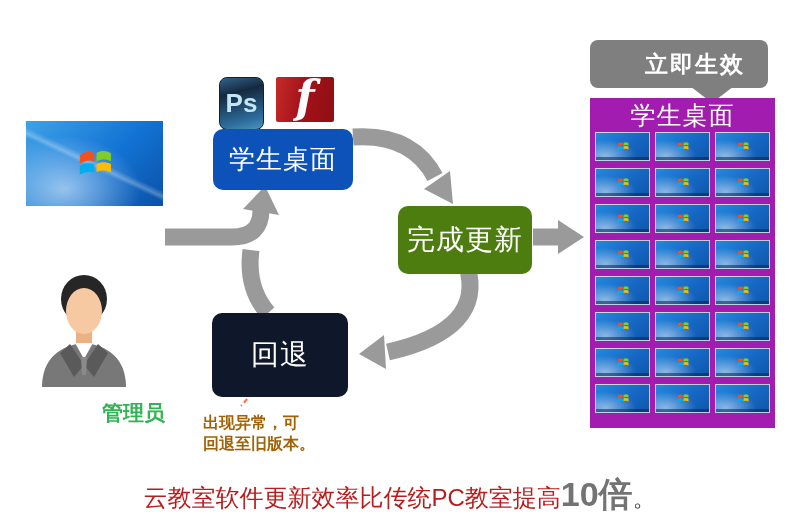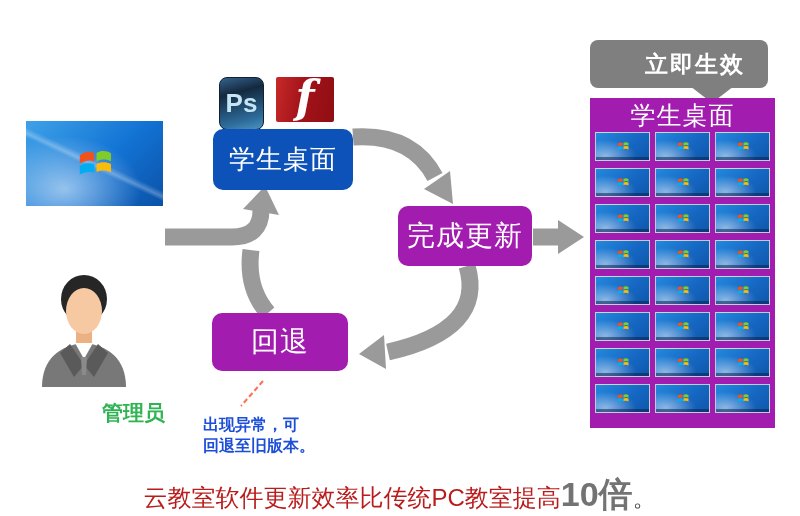--- a/index.html
+++ b/index.html
@@ -18,42 +18,42 @@
       radial-gradient(ellipse at 28% 80%, rgba(255,255,255,.55), rgba(255,255,255,0) 55%),
       linear-gradient(135deg, #3FA2E8 0%, #1273D4 55%, #0B51A8 100%);
     display:flex; align-items:center; justify-content:center;
   }
   .desktop-img svg { width:38px; height:38px; margin-top:-4px; }
 
   .btn { display:flex; align-items:center; justify-content:center; color:#fff;
          border-radius:10px; z-index:3; letter-spacing:1px; }
   .btn-course  { left:25px;  top:207px; width:140px; height:59px; background:#2BA94C; font-size:27px; }
   .btn-install { left:213px; top:129px; width:140px; height:61px; background:#0C52B8; font-size:26px; }
-  .btn-complete{ left:398px; top:206px; width:134px; height:60px; background:#a21caf; font-size:28px; }
-  .btn-rollback{ left:212px; top:313px; width:136px; height:58px; background:#a21caf; font-size:28px; }
+  .btn-complete{ left:398px; top:206px; width:134px; height:68px; background:#4d7c0f; font-size:28px; }
+  .btn-rollback{ left:212px; top:313px; width:136px; height:84px; background:#0f172a; font-size:28px; }
 
   .avatar { left:40px; top:271px; width:88px; height:116px; z-index:2; }
   .admin-label { left:25px; top:399px; width:140px; text-align:right;
                  color:#2FB353; font-size:21px; font-weight:bold; z-index:2; }
 
   
   .ps-icon { left:219px; top:77px; width:45px; height:53px; border-radius:8px; z-index:2;
     background: linear-gradient(165deg, #35638C 0%, #14293F 30%, #2E6E9E 80%, #4E93BE 100%);
     border:1px solid #0F2234;
     display:flex; align-items:center; justify-content:center;
     color:#C5E5F4; font-size:26px; font-weight:bold; }
   .flash-icon { left:276px; top:77px; width:58px; height:45px; border-radius:2px; z-index:2;
     background: linear-gradient(100deg, #C62A28 0%, #A3131A 45%, #8F0E12 100%);
     display:flex; align-items:center; justify-content:center; }
   .flash-f { color:#fff; font-family:"DejaVu Serif",serif; font-style:italic; font-weight:bold;
              font-size:44px; line-height:40px; margin-top:-5px; }
 
   
-  .note { left:203px; top:414px; color:#1d4ed8; font-size:16px; font-weight:bold;
-          line-height:21px; z-index:2; }
+  .note { left:203px; top:414px; color:#a16207; font-size:16px; font-weight:bold;
+          line-height:21px; z-index:2;font-family:Liberation Mono, monospace; }
 
   
   .callout { left:590px; top:40px; width:178px; height:48px; background:#7F7F7F;
              border-radius:8px; display:flex; align-items:center; justify-content:center;
              color:#fff; font-size:23px; font-weight:bold; letter-spacing:2px; z-index:2;padding-left:32px; }
   .callout-tail { left:690px; top:86px; width:0; height:0; z-index:2;
                   border-left:22px solid transparent; border-right:22px solid transparent;
                   border-top:17px solid #7F7F7F; }
   .panel { left:590px; top:98px; width:185px; height:330px; background:#a21caf; z-index:2; }
   .panel-title { height:33px; line-height:34px; text-align:center; color:#fff;

